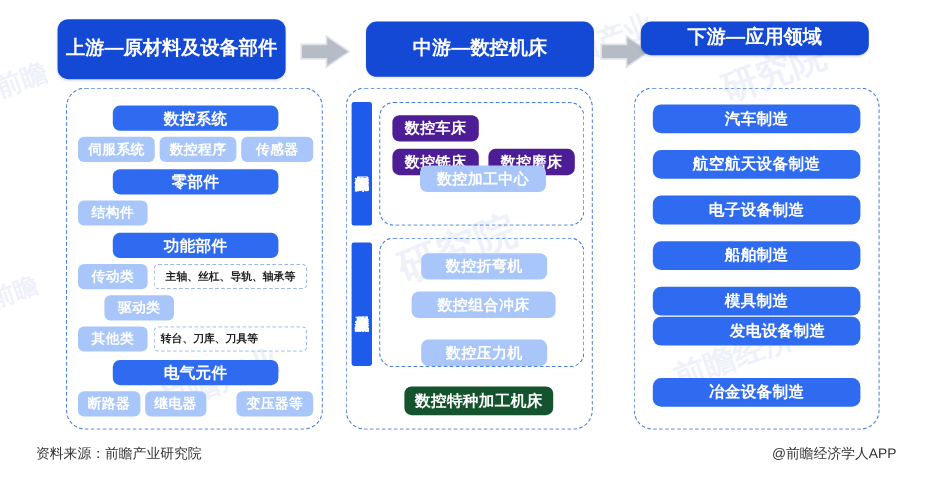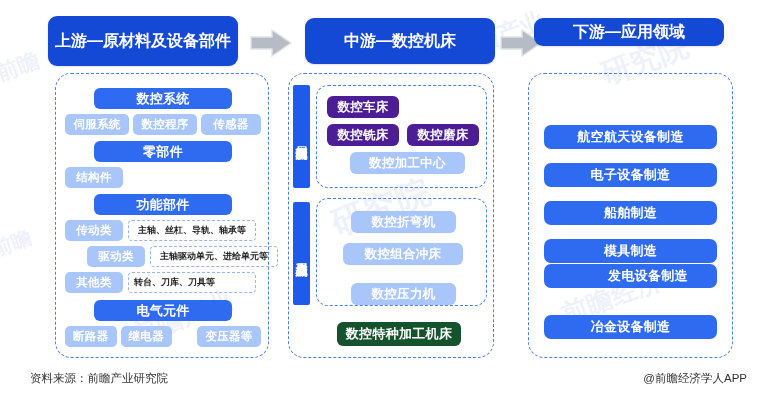--- a/index.html
+++ b/index.html
@@ -122,21 +122,20 @@
       </div>
 
       <div class="pill dark band" style="top:120px;">功能部件</div>
 
       <div class="kvrow" style="top:146px;">
         <div class="pill light kvkey">传动类</div>
         <div class="kvval" style="width:128px;">主轴、丝杠、导轨、轴承等</div>
       </div>
       <div class="kvrow" style="top:172px;margin-left:22px;">
         <div class="pill light kvkey">驱动类</div>
-        <div class="kvval" style="width:128px;">主轴驱动单元、进给单元等</div>
       </div>
       <div class="kvrow" style="top:198px;">
         <div class="pill light kvkey">其他类</div>
         <div class="kvval" style="width:128px;justify-content:flex-start;">转台、刀库、刀具等</div>
       </div>
 
       <div class="pill dark band" style="top:226px;">电气元件</div>
 
       <div class="trio" style="top:252px;width:196px;">
         <div class="pill light" style="width:58px;">断路器</div>
@@ -149,36 +148,37 @@
 
   <div class="col colM">
 
     <div class="vside" style="left:4px;top:11px;height:103px;">
       <span>金属切削机床</span>
     </div>
     <div class="subbox" style="left:27px;top:11px;width:171px;height:103px;">
       <div class="pill mid mpill" style="left:10px;top:10px;width:72px;">数控车床</div>
       <div class="pill mid mpill" style="left:10px;top:38px;width:72px;">数控铣床</div>
       <div class="pill mid mpill" style="left:90px;top:38px;width:72px;">数控磨床</div>
-      <div class="pill light mpill" style="left:33px;top:66px;width:115px;">数控加工中心</div>
+      <div class="pill light mpill" style="left:33px;top:52px;width:105px;">数控加工中心</div>
     </div>
 
     <div class="vside" style="left:4px;top:128px;height:103px;">
       <span>金属成形机床</span>
     </div>
     <div class="subbox" style="left:27px;top:124px;width:171px;height:108px;">
       <div class="pill light mpill" style="left:34px;top:12px;width:105px;">数控折弯机</div>
       <div class="pill light mpill" style="left:26px;top:44px;width:120px;">数控组合冲床</div>
       <div class="pill light mpill" style="left:34px;top:84px;width:105px;">数控压力机</div>
     </div>
 
     <div class="pill deep" style="position:absolute;left:48px;top:248px;width:124px;height:24px;font-size:13px;border-radius:6px;">数控特种加工机床</div>
   </div>
 
   <div class="col colR">
+    <div class="pill dark rpill" style="top:13px;">汽车制造</div>
     <div class="pill dark rpill" style="top:51px;">航空航天设备制造</div>
     <div class="pill dark rpill" style="top:89px;">电子设备制造</div>
     <div class="pill dark rpill" style="top:127px;">船舶制造</div>
     <div class="pill dark rpill" style="top:165px;">模具制造</div>
     <div class="pill dark rpill" style="top:190px;padding-left:35px;">发电设备制造</div>
     <div class="pill dark rpill" style="top:241px;">冶金设备制造</div>
   </div>
 
   <div class="src">资料来源：前瞻产业研究院</div>
   <div class="app">@前瞻经济学人APP</div>

